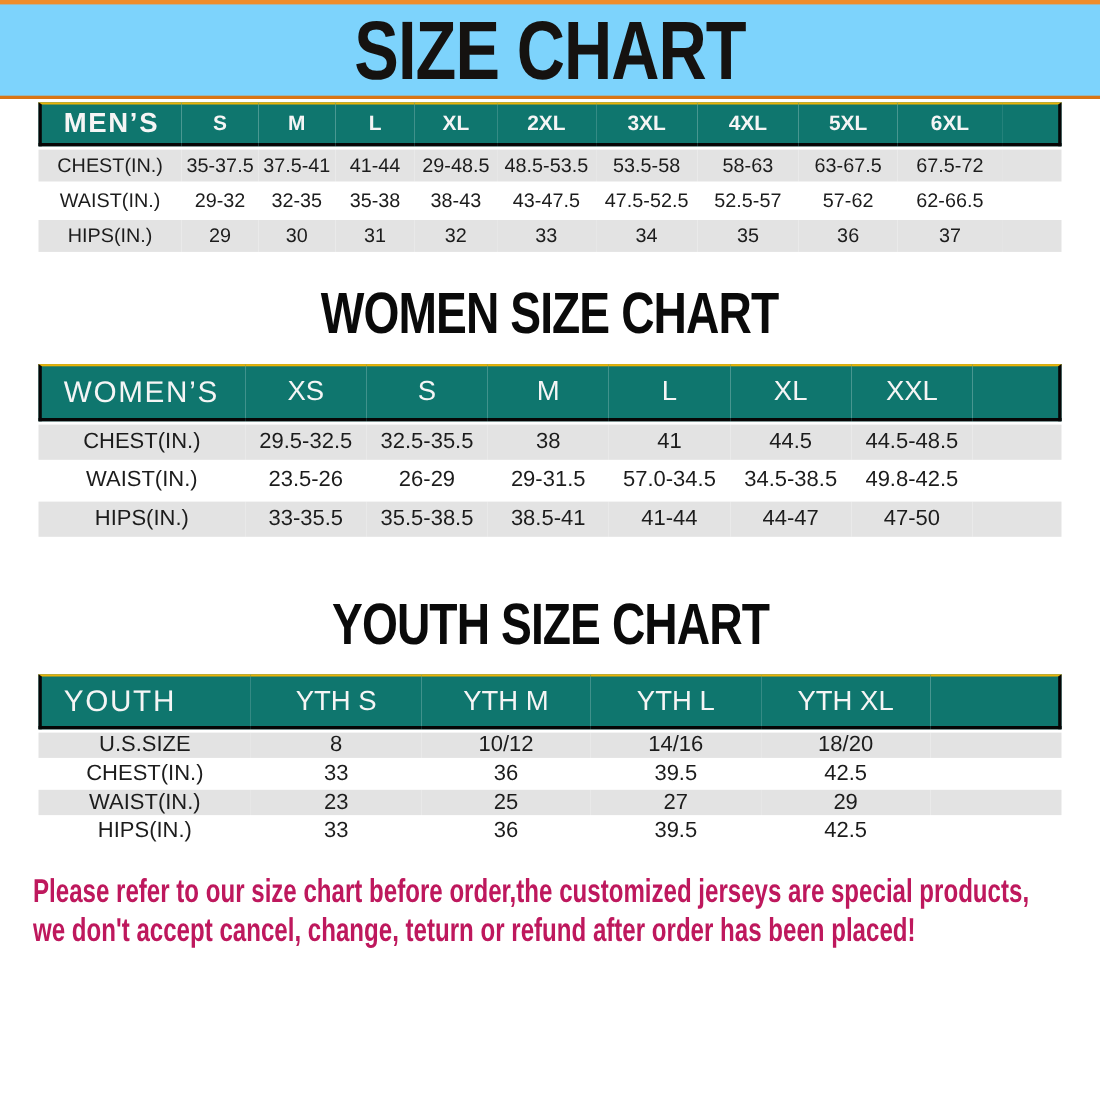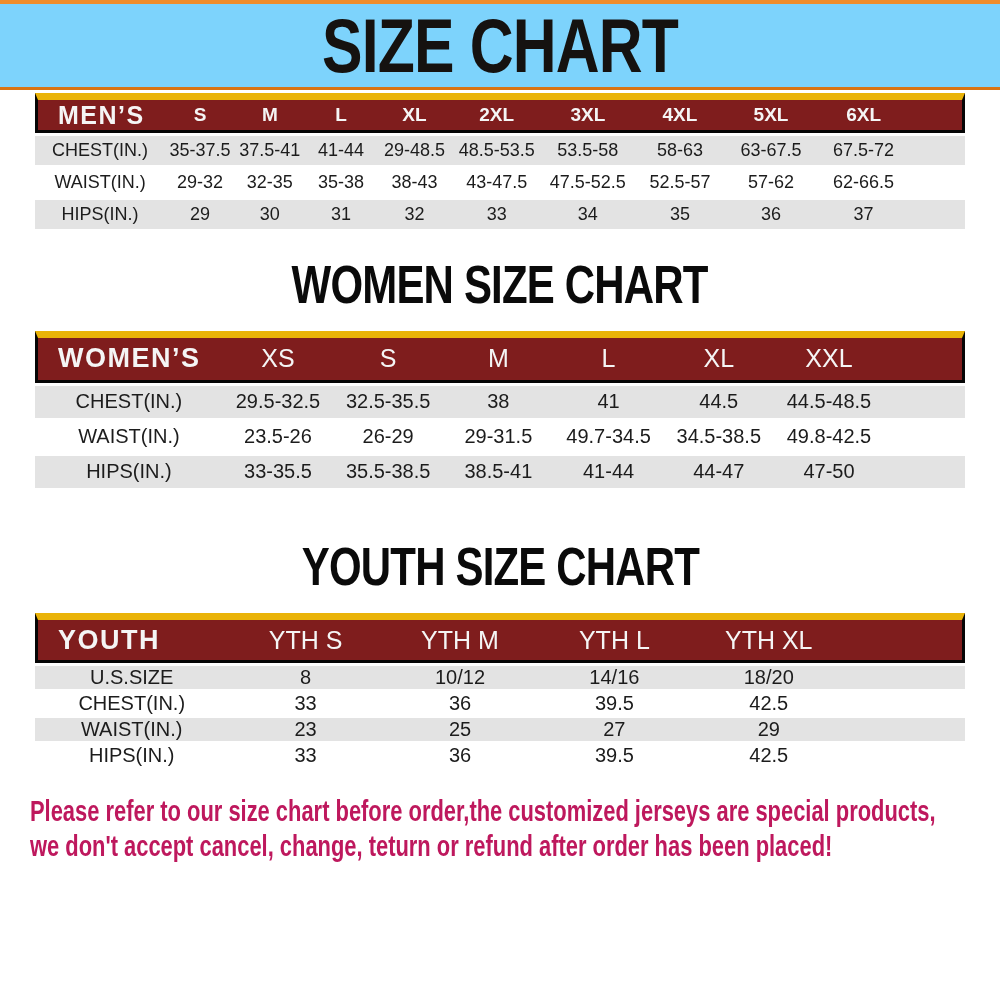--- a/index.html
+++ b/index.html
@@ -43,33 +43,33 @@
 
   
   table.chart-table {
     width: 930px;
     margin: 0 auto;
     border-collapse: separate;
     border-spacing: 0 3px;
     table-layout: fixed;
   }
   thead th {
-    background: #7f1d1d;
+    background: #0f766e;
     color: #f5f5f5;
-    border-top: 7px solid #eab308;
+    border-top: 2px solid #eab308;
     border-bottom: 3px solid #060606;
     font-weight: normal;
     text-align: center;
   }
   thead th:first-child { border-left: 3px solid #060606; }
   thead th:last-child  { border-right: 3px solid #060606; }
   th.hlabel {
     text-align: left;
     padding-left: 20px;
-    font-weight: bold;
+    font-weight: normal;
     letter-spacing: 1.5px;
   }
   tbody tr:nth-child(odd)  td { background: #e3e3e3; }
   tbody tr:nth-child(even) td { background: #ffffff; }
   tbody td { text-align: center; color: #1c1c1c; }
 
   
   .men col:nth-child(1){width:14%}  .men col:nth-child(2){width:7.5%}
   .men col:nth-child(3){width:7.5%} .men col:nth-child(4){width:7.8%}
   .men col:nth-child(5){width:8%}   .men col:nth-child(6){width:9.7%}
@@ -226,21 +226,21 @@
         <td>41</td>
         <td>44.5</td>
         <td>44.5-48.5</td>
         <td></td>
       </tr>
       <tr>
         <td>WAIST(IN.)</td>
         <td>23.5-26</td>
         <td>26-29</td>
         <td>29-31.5</td>
-        <td>49.7-34.5</td>
+        <td>57.0-34.5</td>
         <td>34.5-38.5</td>
         <td>49.8-42.5</td>
         <td></td>
       </tr>
       <tr>
         <td>HIPS(IN.)</td>
         <td>33-35.5</td>
         <td>35.5-38.5</td>
         <td>38.5-41</td>
         <td>41-44</td>

